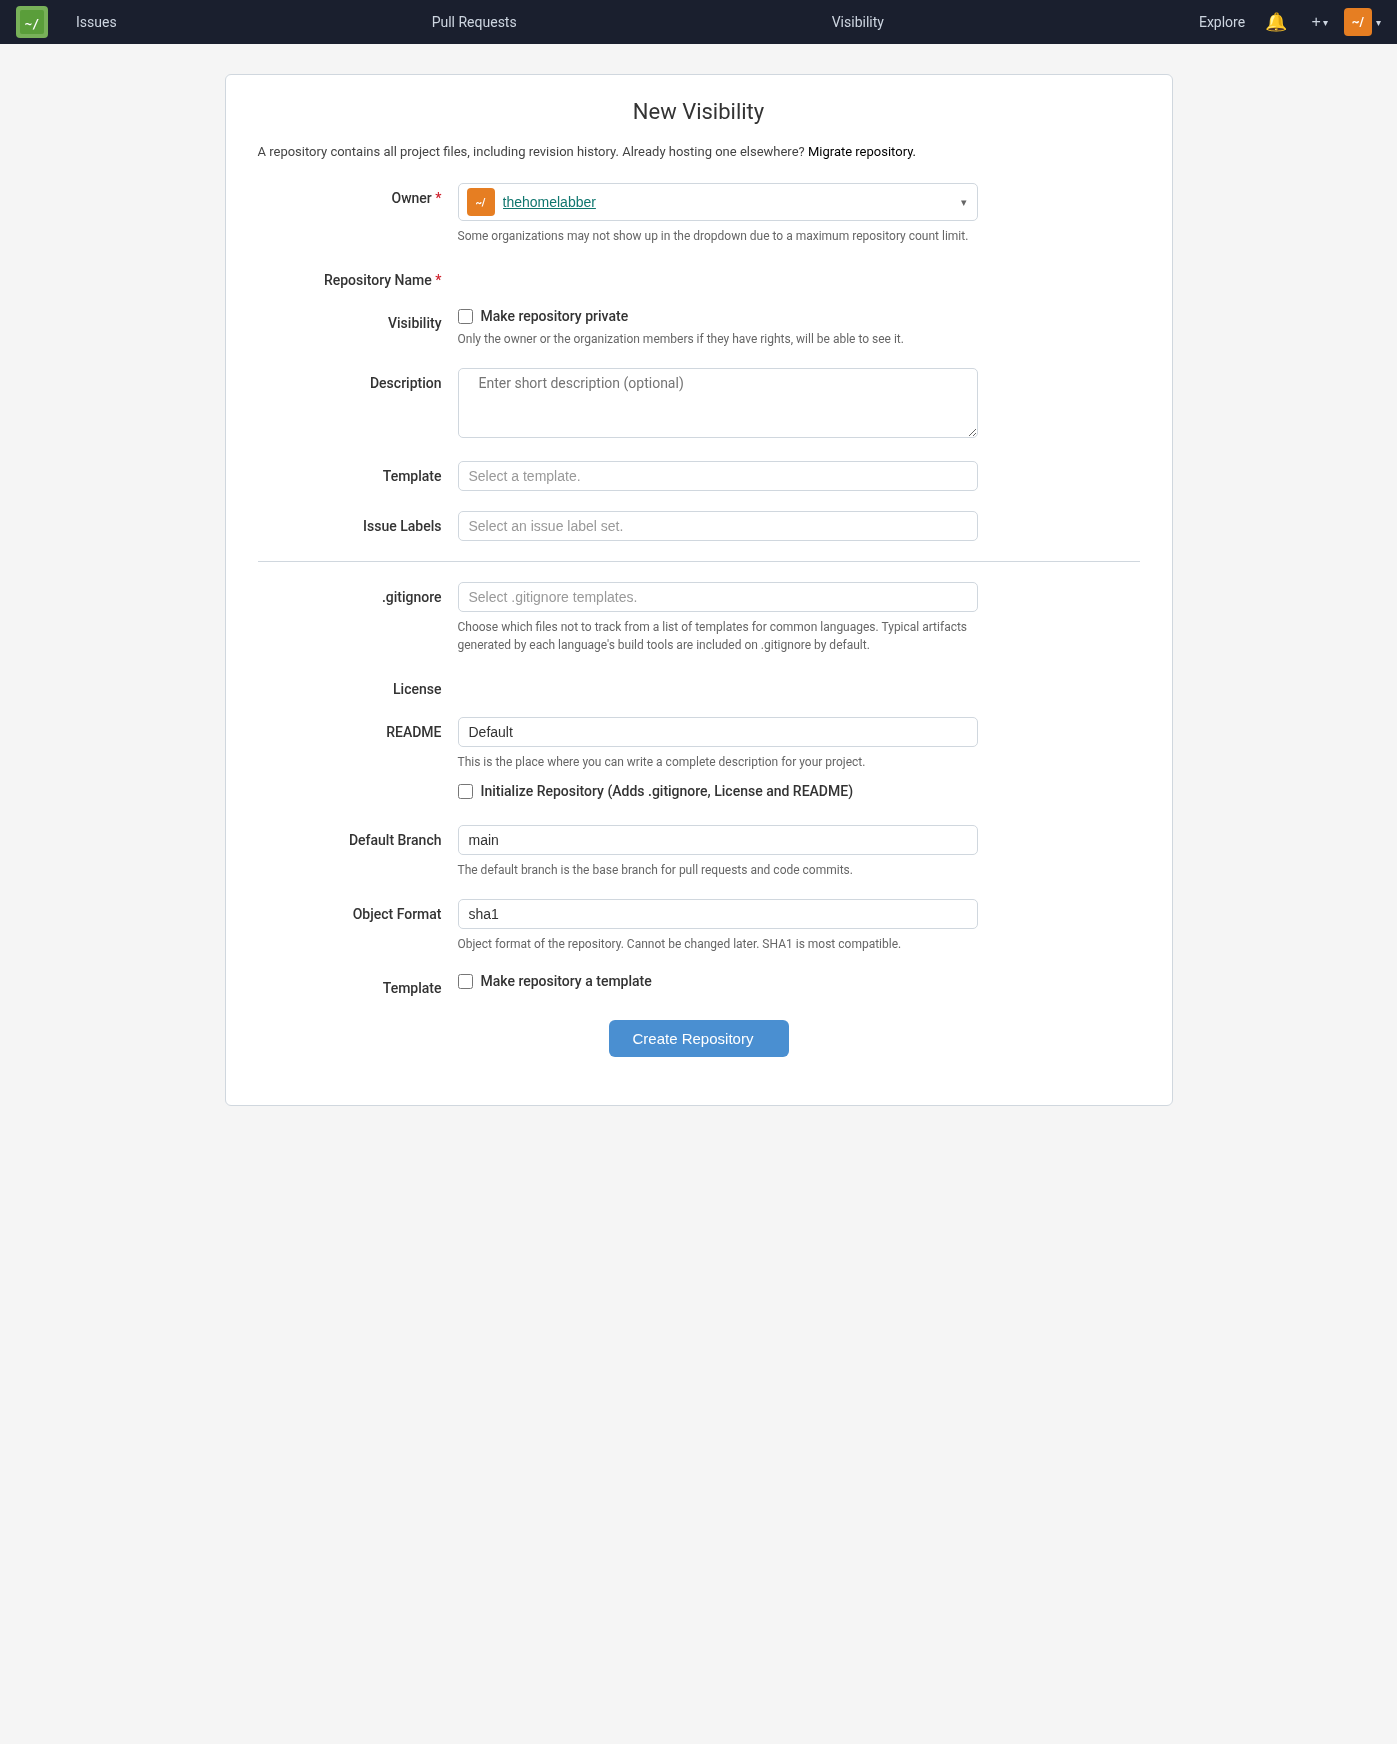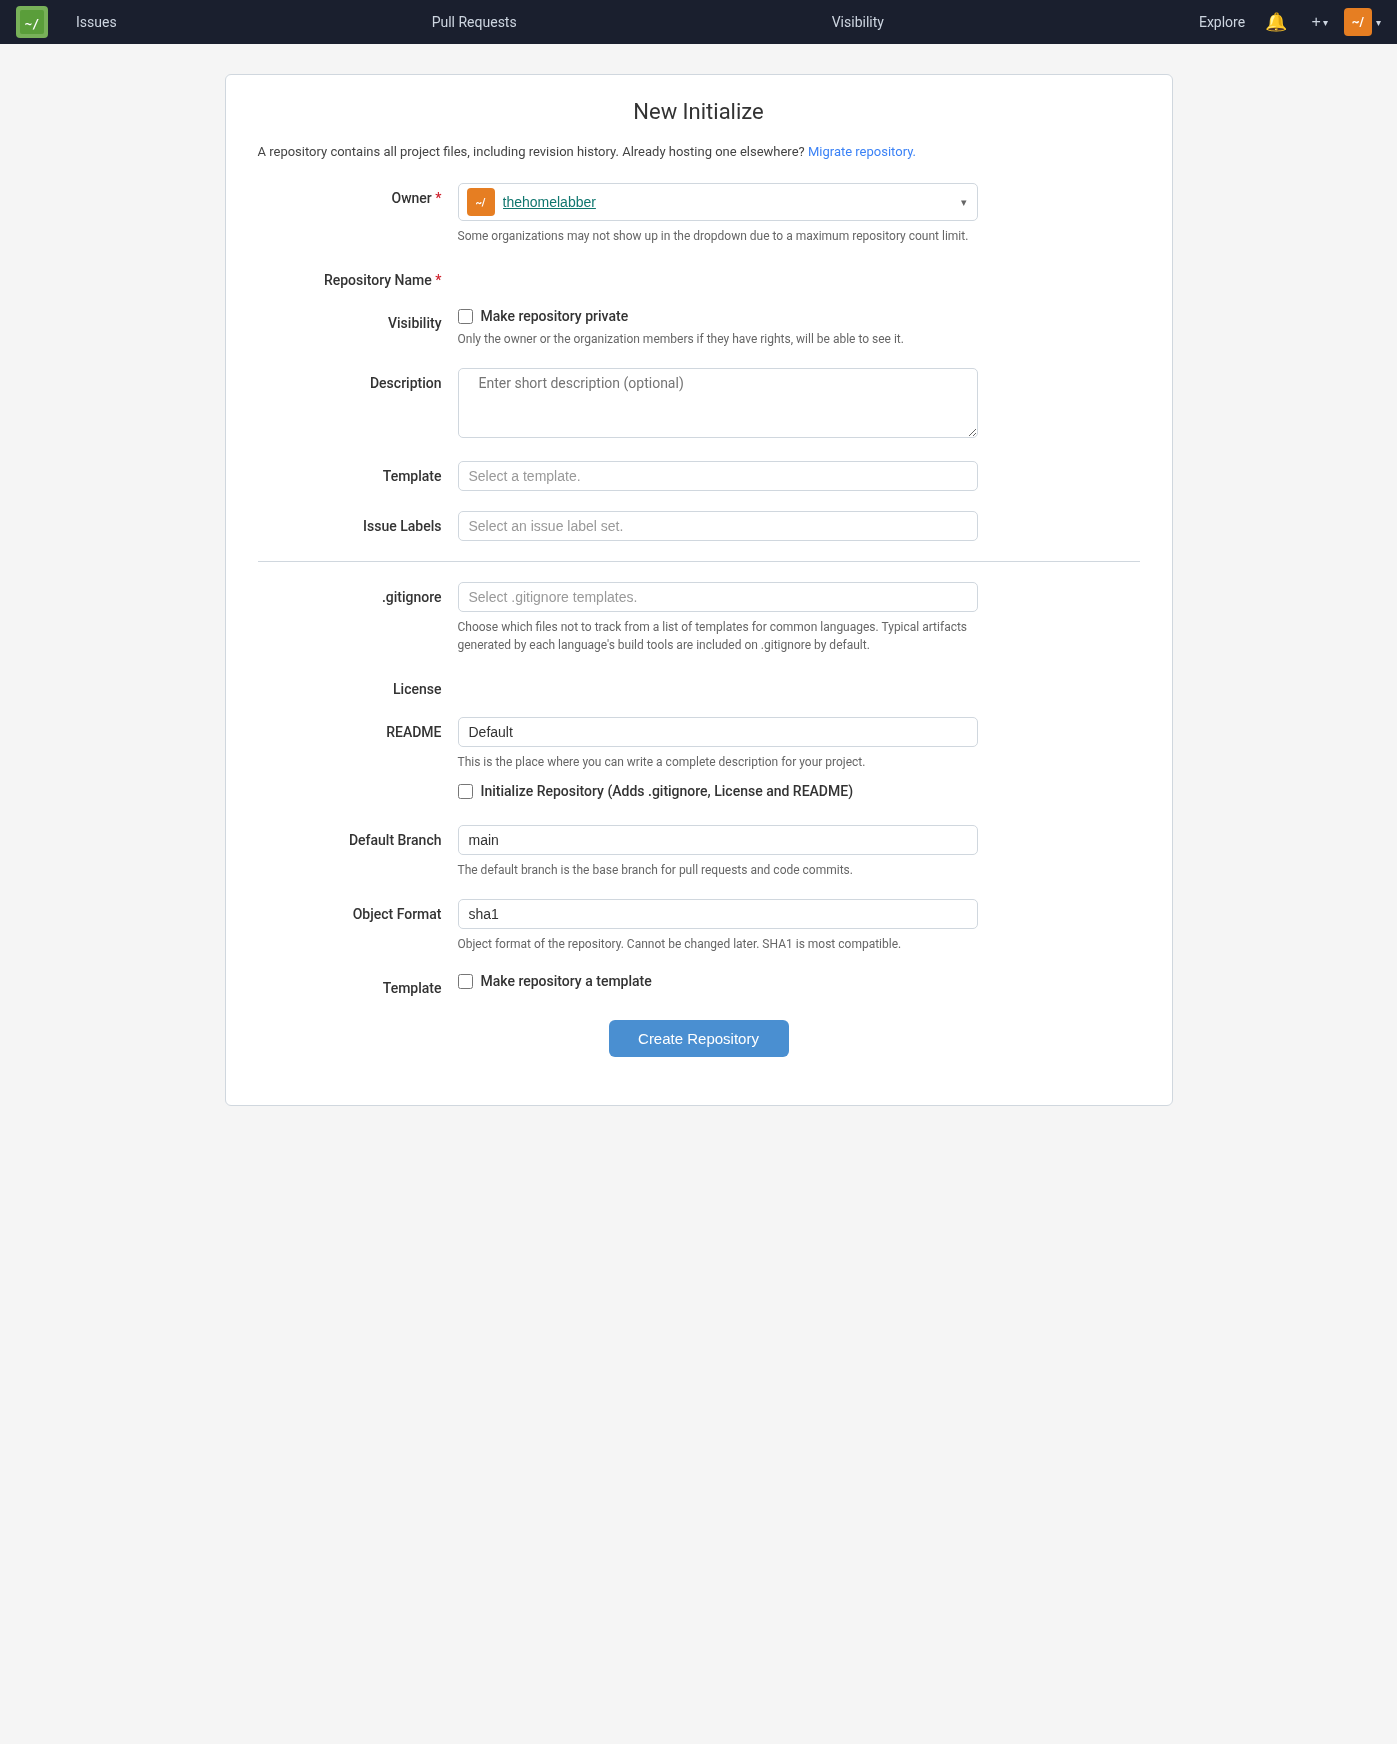--- a/index.html
+++ b/index.html
@@ -114,21 +114,21 @@
       margin-bottom: 20px;
     }
 
     .intro-text {
       font-size: 13px;
       color: #444;
       margin-bottom: 24px;
       padding-bottom: 0;
     }
     .intro-text a {
-      color: #3b82f6;
+      color: #000000;
       text-decoration: none;
     }
 
     
     .form-row {
       display: flex;
       align-items: flex-start;
       margin-bottom: 20px;
     }
     .form-label {
@@ -267,21 +267,21 @@
       background: #4a8fd1;
       color: white;
       border: none;
       border-radius: 6px;
       padding: 10px 24px;
       font-size: 15px;
       font-weight: 500;
       cursor: pointer;
       margin: 24px auto 16px;
       min-width: 180px;
-      text-align: center;
+      text-align: left;
     }
   </style>
 </head>
 <body>
 
 <nav class="navbar">
   <div class="navbar-logo">
     <svg width="32" height="32" viewBox="0 0 32 32">
       <rect width="32" height="32" rx="4" fill="#78b159"></rect>
       <rect x="4" y="4" width="24" height="24" rx="2" fill="#5a9e3a"></rect>
@@ -307,21 +307,21 @@
         <span>~/</span>
       </div>
       <span class="navbar-avatar-caret">▾</span>
     </div>
   </div>
 </nav>
 
 <div class="page-wrapper">
   <div class="form-card">
 
-    <h1 class="form-title">New Initialize</h1>
+    <h1 class="form-title">New Visibility</h1>
 
     <p class="intro-text">
       <span>A repository contains all project files, including revision history. Already hosting one elsewhere?</span>
       <a href="#">Migrate repository.</a>
     </p>
 
     <div class="form-row">
       <div class="form-label">
         <span>Owner</span>
         <span class="required"> *</span>

